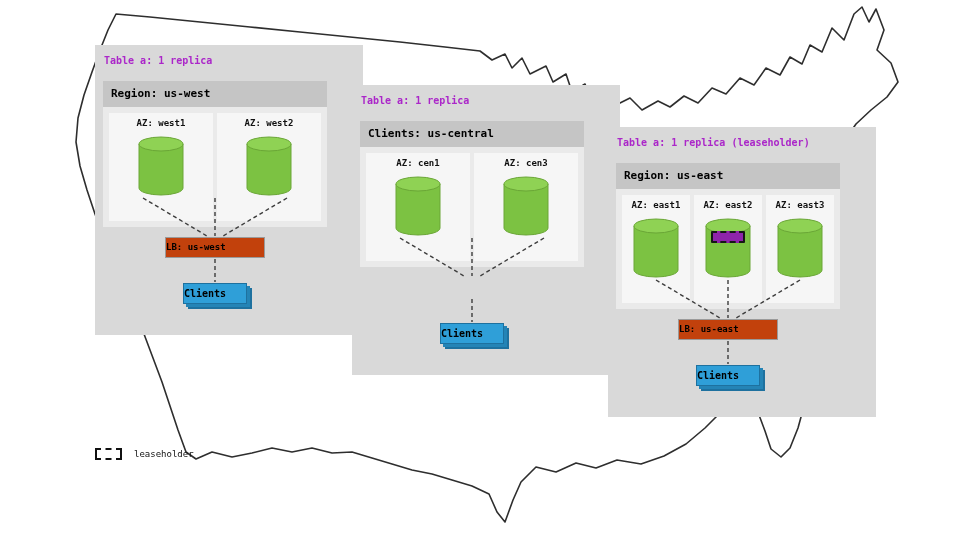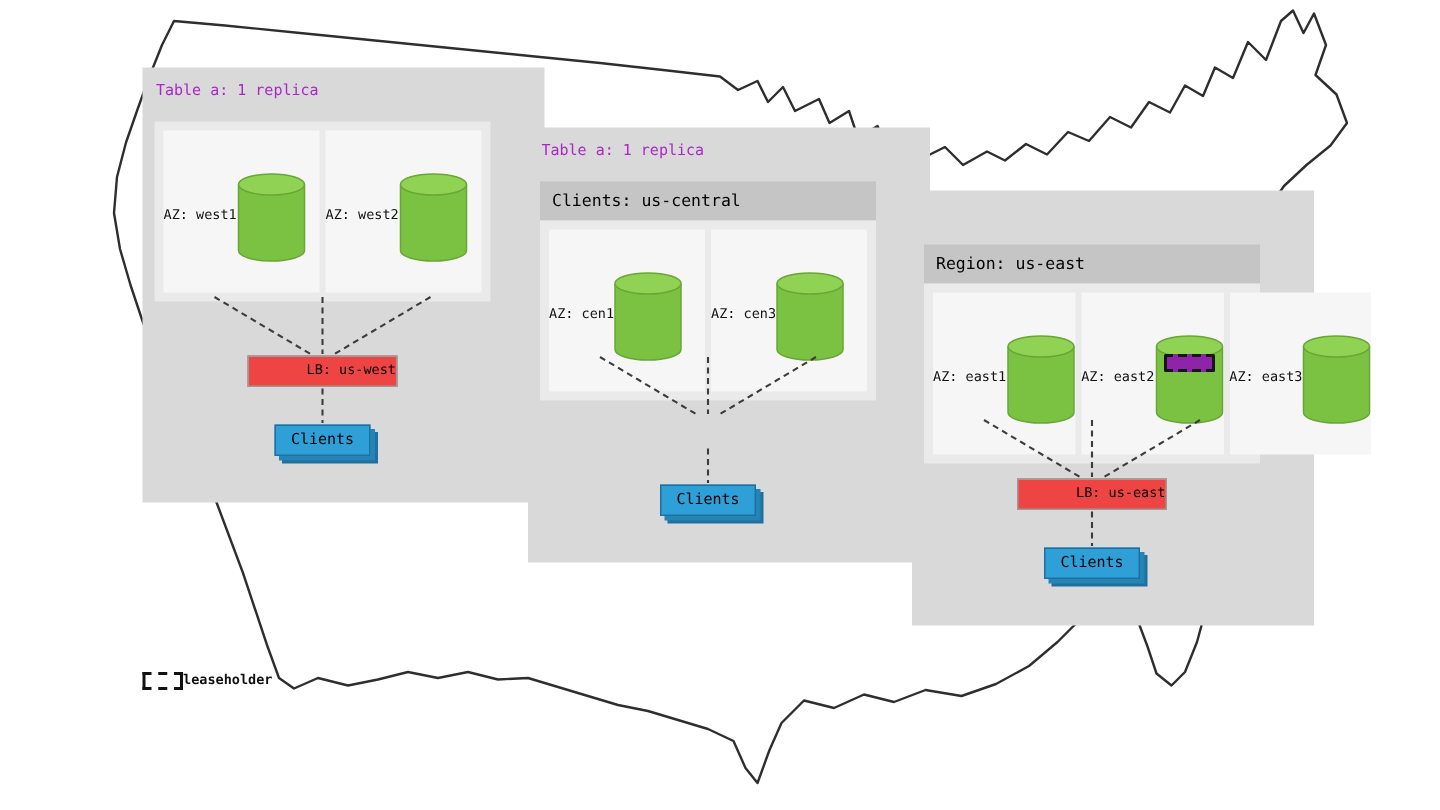--- a/index.html
+++ b/index.html
@@ -3,50 +3,50 @@
 <meta charset="utf-8">
 <style>
   html,body{margin:0;padding:0;}
   body{
     width:960px;height:540px;position:relative;overflow:hidden;background:#ffffff;
     font-family:"DejaVu Sans Mono","Liberation Mono",monospace;
   }
   .map-svg{position:absolute;left:0;top:0;}
   .map-outline{fill:#ffffff;stroke:#2e2e2e;stroke-width:1.6;stroke-linejoin:round;}
 
-  .panel{position:absolute;width:268px;height:290px;background:#d9d9d9;}
+  .panel{position:absolute;width:268px;height:290px;background:#d9d9d9;font-weight:bold;}
   .panel-west{left:95px;top:45px;}
   .panel-central{left:352px;top:85px;}
   .panel-east{left:608px;top:127px;}
 
   .panel-title{position:absolute;left:9px;top:9px;font-size:10px;line-height:14px;color:var(--color-title,#ab27c9);white-space:nowrap;}
 
   .region-box{position:absolute;left:8px;top:36px;width:224px;height:146px;}
   .region-header{height:26px;background:#c5c5c5;color:#000;font-size:11px;line-height:26px;padding-left:8px;white-space:nowrap;}
   .region-content{height:120px;background:#eaeaea;display:flex;gap:4px;padding:6px;box-sizing:border-box;}
 
-  .az-box{flex:1;background:#f6f6f6;display:flex;flex-direction:row;align-items:center;}
+  .az-box{flex:1;background:#f6f6f6;display:flex;flex-direction:column;align-items:center;}
   .az-label{font-size:9px;color:#111;margin-top:5px;white-space:nowrap;}
 
   .cylinder{position:relative;margin-top:8px;width:46px;height:60px;}
   .cylinder svg{display:block;}
   .cyl-body{fill:var(--color-cylinder,#7cc242);stroke:#6aa636;stroke-width:1;}
   .cyl-top{fill:#8fd254;stroke:#6aa636;stroke-width:1;}
 
   .replica-marker{position:absolute;left:50%;transform:translateX(-50%);top:13px;width:30px;height:10px;background:var(--color-replica,#8e24aa);border-radius:1px;}
   .replica-marker.leaseholder{height:8px;border:2px dashed #161616;}
 
   .connectors{position:absolute;left:0;top:0;pointer-events:none;}
   .connectors line{stroke:#3c3c3c;stroke-width:1.4;stroke-dasharray:4 3;}
 
-  .lb-box{position:absolute;left:70px;top:192px;width:100px;height:21px;background:#ef4444;border:1px solid #9a9a9a;box-sizing:border-box;font-size:9px;line-height:19px;text-align:right;color:#000;white-space:nowrap;}
+  .lb-box{position:absolute;left:70px;top:192px;width:100px;height:21px;background:#c2410c;border:1px solid #9a9a9a;box-sizing:border-box;font-size:9px;line-height:19px;text-align:left;color:#000;white-space:nowrap;}
 
-  .clients-box{position:absolute;left:88px;top:238px;width:64px;height:21px;background:var(--color-clients,#2f9fd8);border:1px solid #1e719f;box-shadow:3px 3px 0 #2484b6,5px 5px 0 #1e719f;box-sizing:border-box;font-size:10px;line-height:19px;text-align:center;color:#000;}
+  .clients-box{position:absolute;left:88px;top:238px;width:64px;height:21px;background:var(--color-clients,#2f9fd8);border:1px solid #1e719f;box-shadow:3px 3px 0 #2484b6,5px 5px 0 #1e719f;box-sizing:border-box;font-size:10px;line-height:19px;text-align:left;color:#000;}
 
-  .legend{position:absolute;left:95px;top:448px;display:flex;align-items:center;gap:0;font-weight:bold;}
+  .legend{position:absolute;left:95px;top:448px;display:flex;align-items:center;gap:12px;}
   .legend-swatch{width:27px;height:12px;background:#ffffff;border:2px dashed #111;box-sizing:border-box;}
   .legend-label{font-size:9px;color:#111;}
 </style>
 </head>
 <body>
 
 <div>
 
   <svg class="map-svg" width="960" height="540" viewBox="0 0 960 540">
     <path class="map-outline" d="M116,14 L150,17 L200,22 L250,27 L300,32 L350,37 L400,42 L445,47 L480,51
@@ -59,20 +59,21 @@
       L664,456 L641,464 L617,460 L596,468 L576,463 L556,472 L536,467 L521,482 L513,500 L505,522
       L497,512 L489,494 L472,486 L452,480 L432,474 L412,470 L392,464 L372,458 L352,452 L332,453
       L312,448 L292,452 L272,448 L252,453 L232,457 L212,452 L196,459 L186,452 L178,430 L170,406
       L162,382 L153,358 L144,334 L134,310 L124,286 L114,262 L104,238 L95,214 L87,190 L80,166 L76,142
       L78,118 L84,95 L92,72 L100,50 L108,30 Z"></path>
   </svg>
 
   <div class="panel panel-west">
     <div class="panel-title">Table a: 1 replica</div>
     <div class="region-box">
+      <div class="region-header">Region: us-west</div>
       <div class="region-content">
         <div class="az-box">
           <div class="az-label">AZ: west1</div>
           <div class="cylinder">
             <svg width="46" height="60" viewBox="0 0 46 60">
               <path class="cyl-body" d="M1 8 v44 a22 7 0 0 0 44 0 v-44"></path>
                 <ellipse class="cyl-top" cx="23" cy="8" rx="22" ry="7"></ellipse>
             </svg>
           </div>
         </div>
@@ -125,20 +126,21 @@
     <svg class="connectors" width="240" height="290" viewBox="0 0 240 290">
       <line x1="48" y1="153" x2="112" y2="191"></line>
       <line x1="120" y1="153" x2="120" y2="191"></line>
       <line x1="192" y1="153" x2="128" y2="191"></line>
       <line x1="120" y1="214" x2="120" y2="237"></line>
     </svg>
     <div class="clients-box">Clients</div>
   </div>
 
   <div class="panel panel-east">
+    <div class="panel-title">Table a: 1 replica (leaseholder)</div>
     <div class="region-box">
       <div class="region-header">Region: us-east</div>
       <div class="region-content">
         <div class="az-box">
           <div class="az-label">AZ: east1</div>
           <div class="cylinder">
             <svg width="46" height="60" viewBox="0 0 46 60">
               <path class="cyl-body" d="M1 8 v44 a22 7 0 0 0 44 0 v-44"></path>
                 <ellipse class="cyl-top" cx="23" cy="8" rx="22" ry="7"></ellipse>
             </svg>

